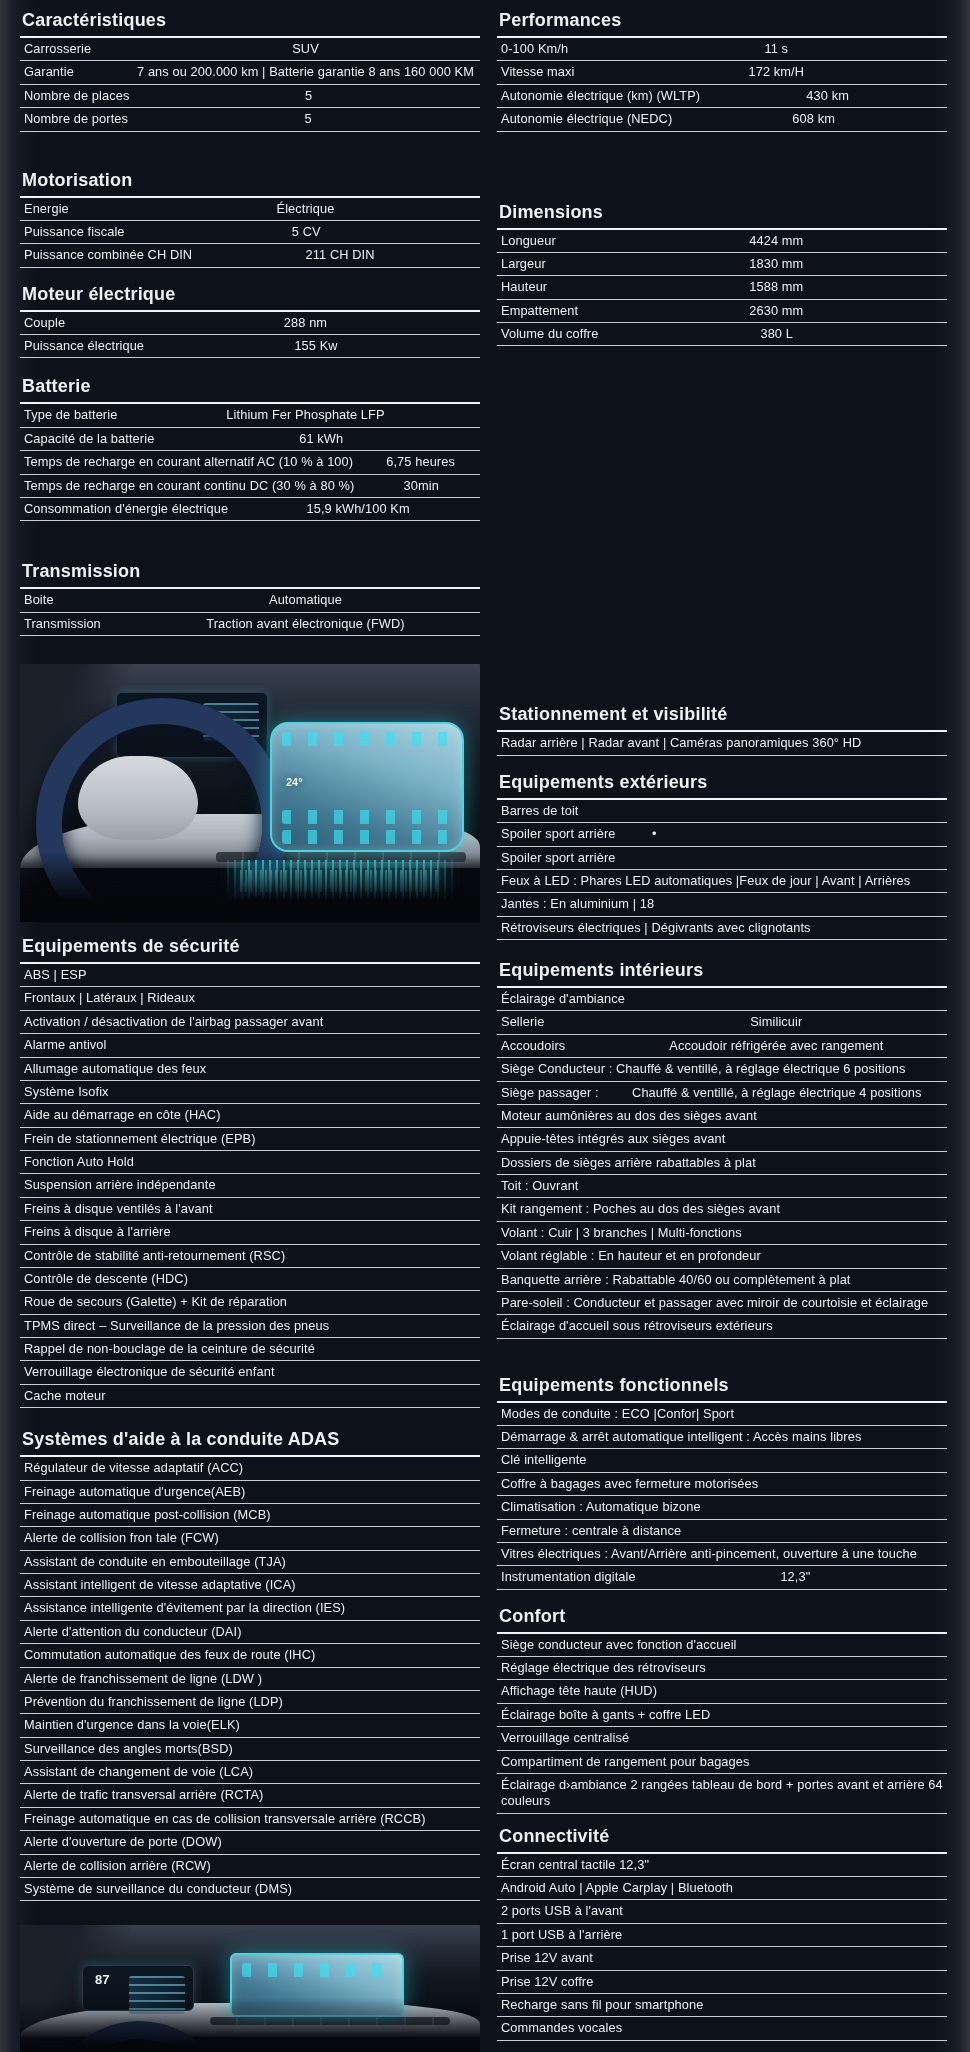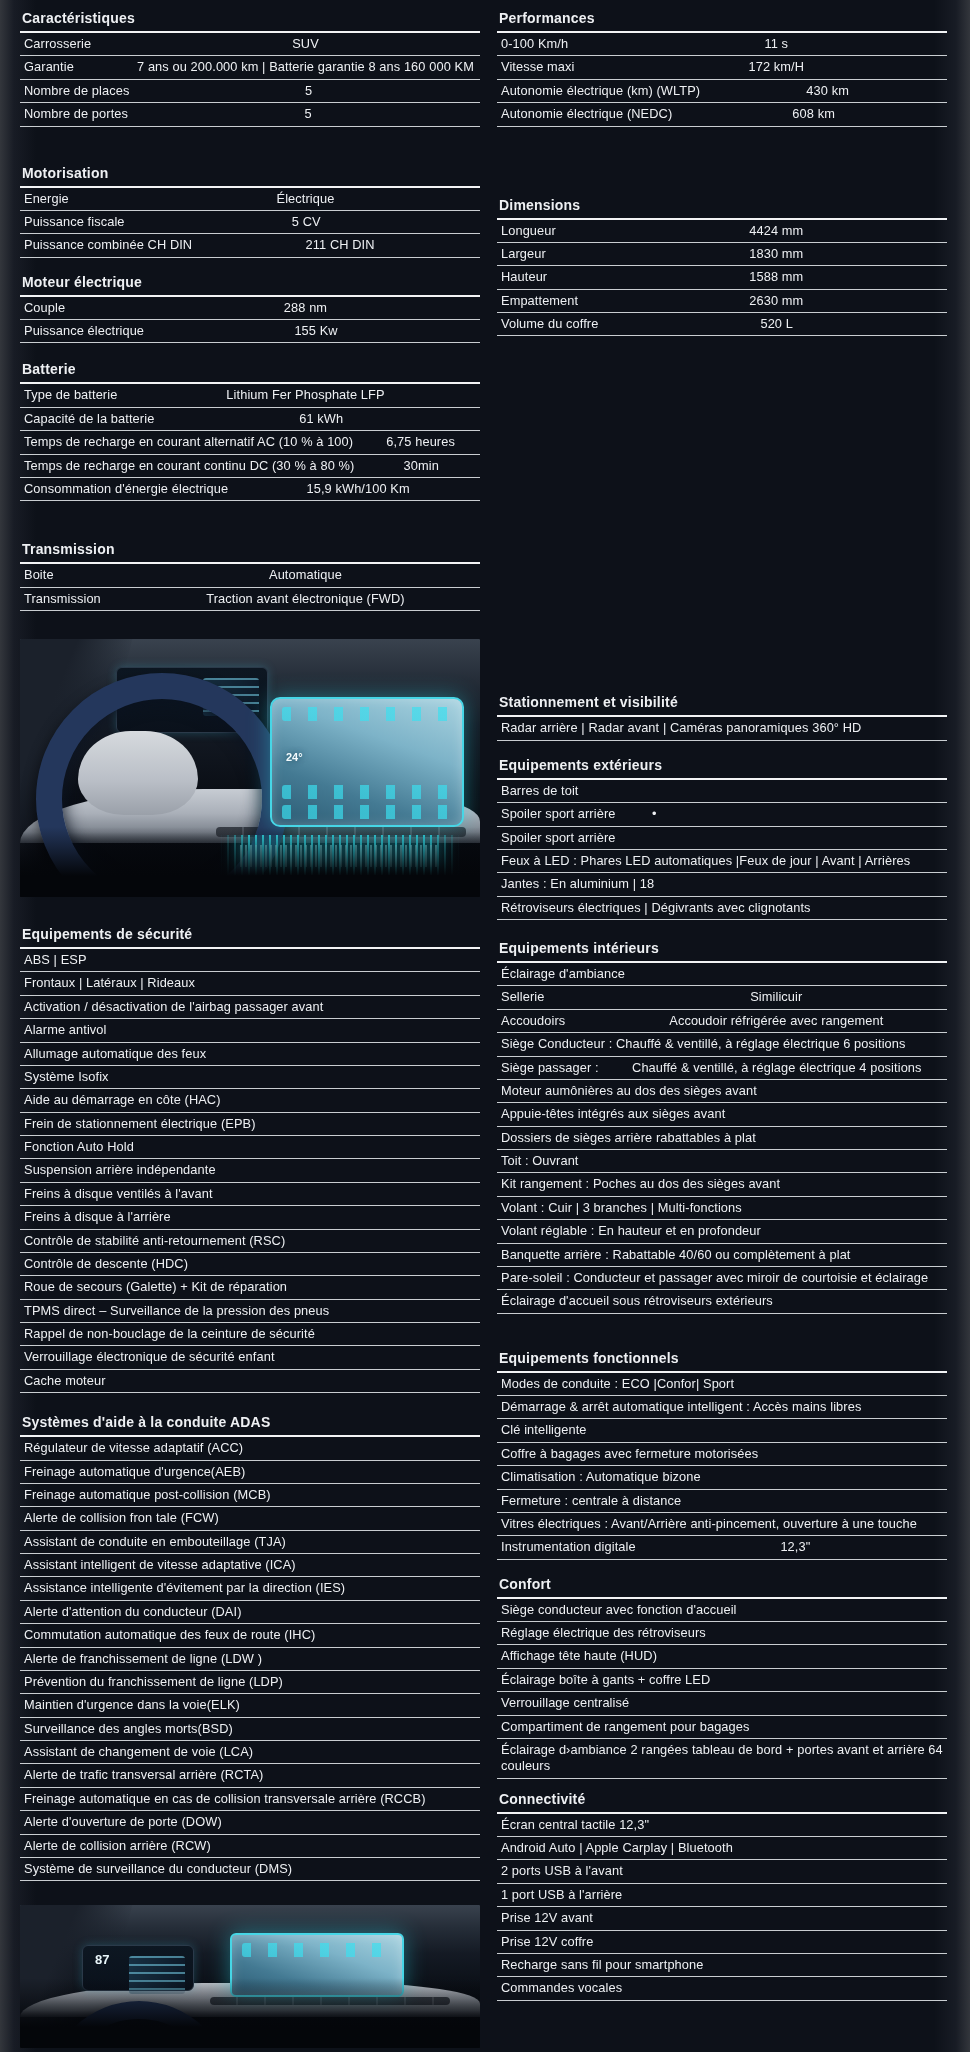--- a/index.html
+++ b/index.html
@@ -13,21 +13,21 @@
     overflow:hidden;
     box-sizing:border-box;
     padding:10px 23px 0 20px;
   }
   #cols{display:flex;gap:17px;align-items:flex-start;}
   .col{box-sizing:border-box;}
   .col-left{width:460px;flex:0 0 460px;}
   .col-right{width:450px;flex:0 0 450px;}
   h2.sec-title{
     margin:0;padding:0 0 5px 2px;
-    font-size:14px;font-weight:bold;letter-spacing:.2px;
+    font-size:18px;font-weight:bold;letter-spacing:.2px;
     border-bottom:2px solid #f2f3f5;
   }
   .spec-section{margin:0;}
   .row{
     display:flex;justify-content:space-between;align-items:flex-end;gap:10px;
     padding:3px 2px 3px 4px;
     border-bottom:1px solid rgba(235,238,242,.85);
     font-size:12.8px;line-height:1.28;letter-spacing:.1px;
   }
   .row .lbl{text-align:left;}
@@ -61,21 +61,21 @@
     box-shadow:0 0 10px rgba(70,200,230,.25);}
   #interior-top .cluster{left:96px;top:28px;width:150px;height:64px;}
   #interior-bottom .cluster{left:62px;top:40px;width:110px;height:44px;}
   .cluster .speed{position:absolute;left:12px;top:8px;color:#e9f6fa;font-weight:bold;font-size:18px;}
   #interior-bottom .cluster .speed{font-size:13px;top:6px;}
   .cluster .ticks{position:absolute;right:8px;top:10px;width:56px;height:38px;
     background:
       repeating-linear-gradient(180deg,rgba(120,210,235,.55) 0 2px,transparent 2px 8px),
       linear-gradient(90deg,rgba(40,90,120,.4),rgba(20,50,80,.2));
     border-radius:3px;}
-  .center-screen{position:absolute;border-radius:10px;border:2px solid #46d6e6;
+  .center-screen{position:absolute;border-radius:18px;border:2px solid #46d6e6;
     background:linear-gradient(200deg,#a9d3e0 0%,#7db3c8 35%,#447a93 70%,#2b5a72 100%);
     box-shadow:0 0 22px rgba(46,211,227,.45), inset 0 0 12px rgba(255,255,255,.25);}
   #interior-top .center-screen{left:250px;top:58px;width:190px;height:126px;}
   #interior-bottom .center-screen{left:210px;top:28px;width:170px;height:60px;border-radius:6px;}
   .screen-temp{position:absolute;left:14px;top:52px;color:#f4fbfd;font-size:11px;font-weight:bold;
     text-shadow:0 0 6px rgba(20,60,80,.8);}
   .screen-rowicons{position:absolute;left:10px;right:10px;height:14px;border-radius:3px;
     background:repeating-linear-gradient(90deg,rgba(58,224,240,.85) 0 9px,transparent 9px 26px);
     opacity:.8;}
   .ri1{top:8px;} .ri2{bottom:26px;} .ri3{bottom:6px;}
@@ -189,21 +189,21 @@
     <div class="center-screen">
       <span class="screen-rowicons ri1"></span>
       <span class="screen-temp">24°</span>
       <span class="screen-rowicons ri2"></span>
       <span class="screen-rowicons ri3"></span>
     </div>
     <div class="soundwave sw1"></div>
     <div class="soundwave sw2"></div>
     <div class="cabin-shadow"></div>
   </div>
-        <section class="spec-section" style="margin-top: 29px;">
+        <section class="spec-section" style="margin-top: 14px;">
           <h2 class="sec-title">Equipements de sécurité</h2>
           <div class="row">
             <span class="lbl">ABS | ESP</span>
           </div>
           <div class="row">
             <span class="lbl">Frontaux | Latéraux | Rideaux</span>
           </div>
           <div class="row">
             <span class="lbl">Activation / désactivation de l'airbag passager avant</span>
           </div>
@@ -364,21 +364,21 @@
           <div class="row">
             <span class="lbl">Hauteur</span>
             <span class="val">1588 mm</span>
           </div>
           <div class="row">
             <span class="lbl">Empattement</span>
             <span class="val">2630 mm</span>
           </div>
           <div class="row">
             <span class="lbl">Volume du coffre</span>
-            <span class="val">520 L</span>
+            <span class="val">380 L</span>
           </div>
         </section>
         <section class="spec-section" style="margin-top: 358px;">
           <h2 class="sec-title">Stationnement et visibilité</h2>
           <div class="row">
             <span class="lbl">Radar arrière | Radar avant  | Caméras panoramiques 360° HD</span>
           </div>
         </section>
         <section class="spec-section" style="margin-top: 16px;">
           <h2 class="sec-title">Equipements extérieurs</h2>

